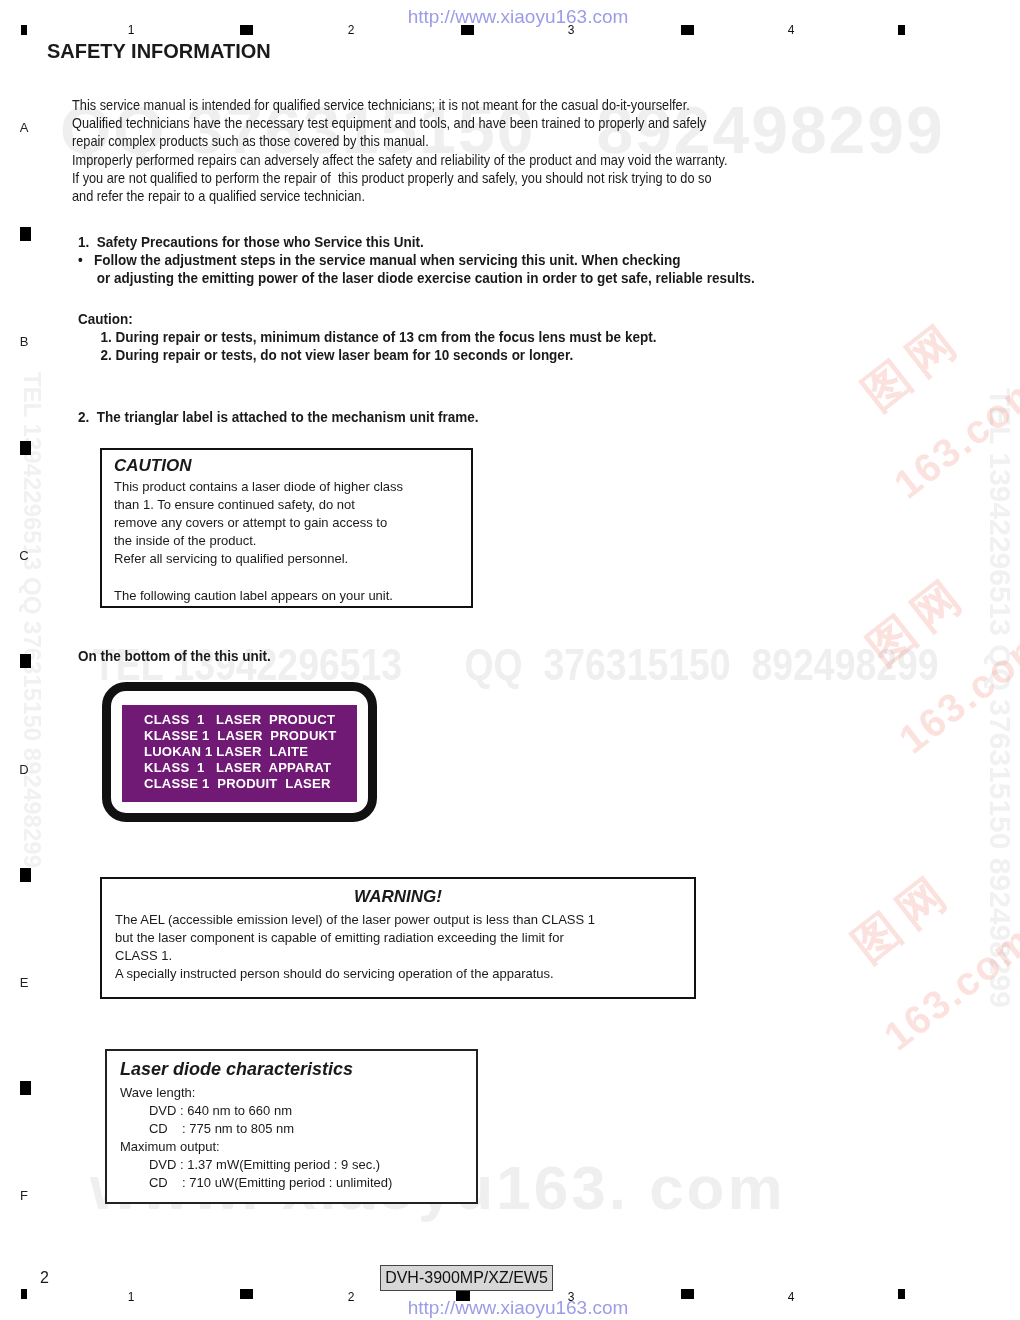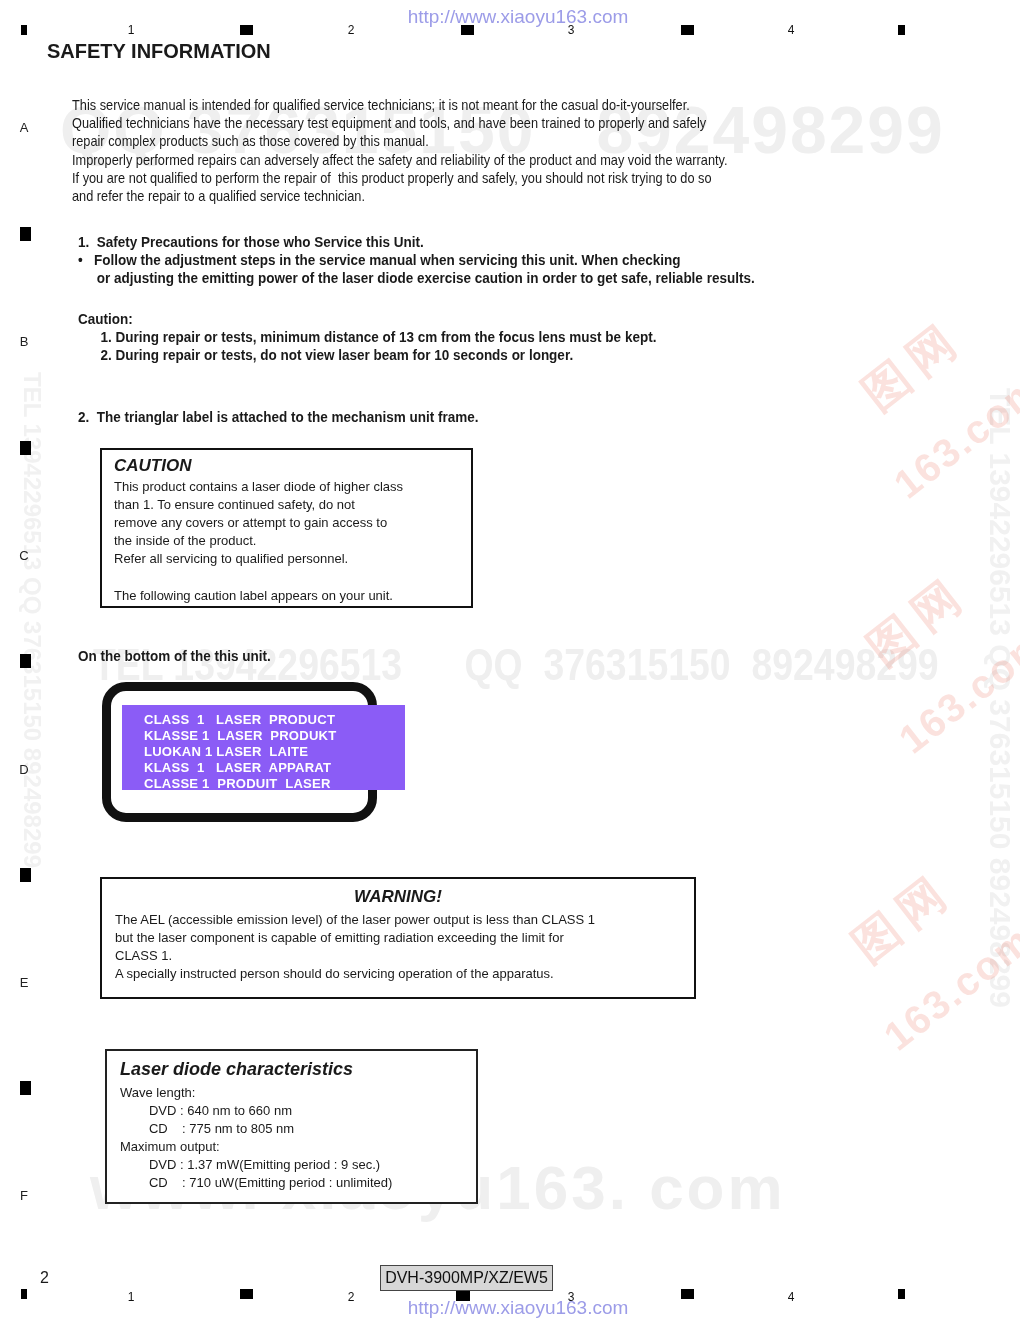--- a/index.html
+++ b/index.html
@@ -47,21 +47,21 @@
   .box-title { font-weight:bold; font-size:17px;font-style:italic; }
   .box-body  { font-size:13px; line-height:18.1px; white-space:pre; }
 
   #class-label-outer {
     position:absolute; left:102px; top:682px;
     width:257px; height:122px;
     border:9px solid #111; border-radius:24px; background:#fff;
   }
   #class-label-inner {
     position:absolute; left:122px; top:705px;
-    width:235px; height:85px; background:#8b5cf6;padding-left:48px;
+    width:235px; height:97px; background:#701a75;
   }
   #class-label-text {
     position:absolute; left:22px; top:7px;
     color:#ffffff; font-weight:bold; font-size:13.5px;
     line-height:16px; white-space:pre; letter-spacing:0.2px;
     transform:scaleX(0.97); transform-origin:0 0;
   }
 
   #model-badge {
     position:absolute; left:372px; top:1265px; width:171px; height:24px;

